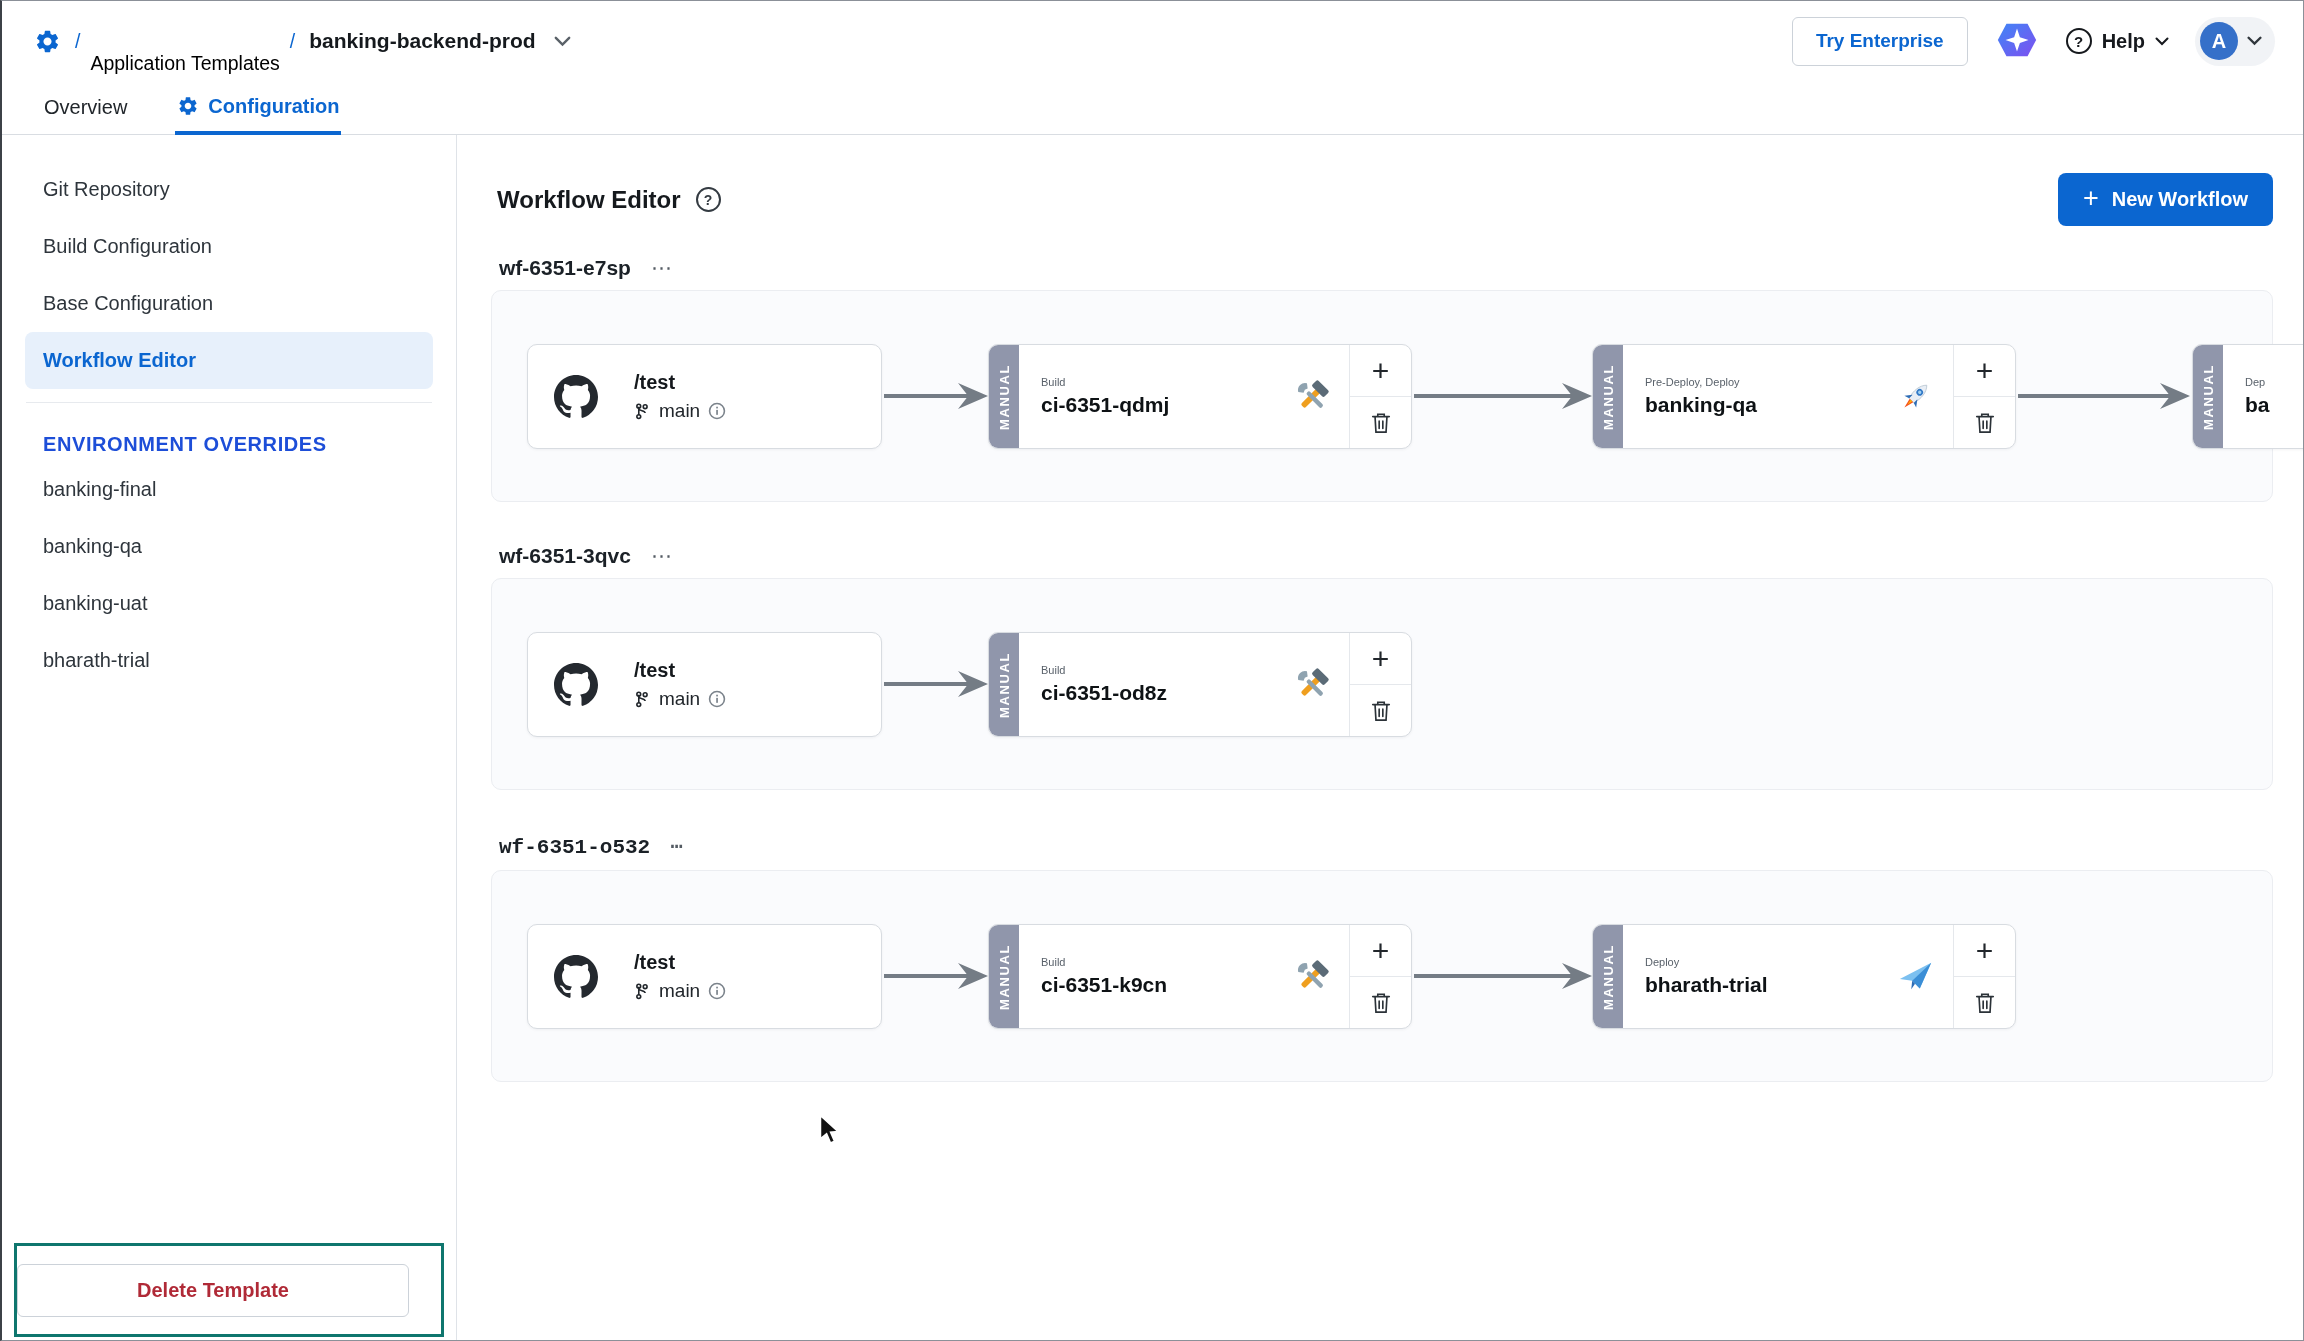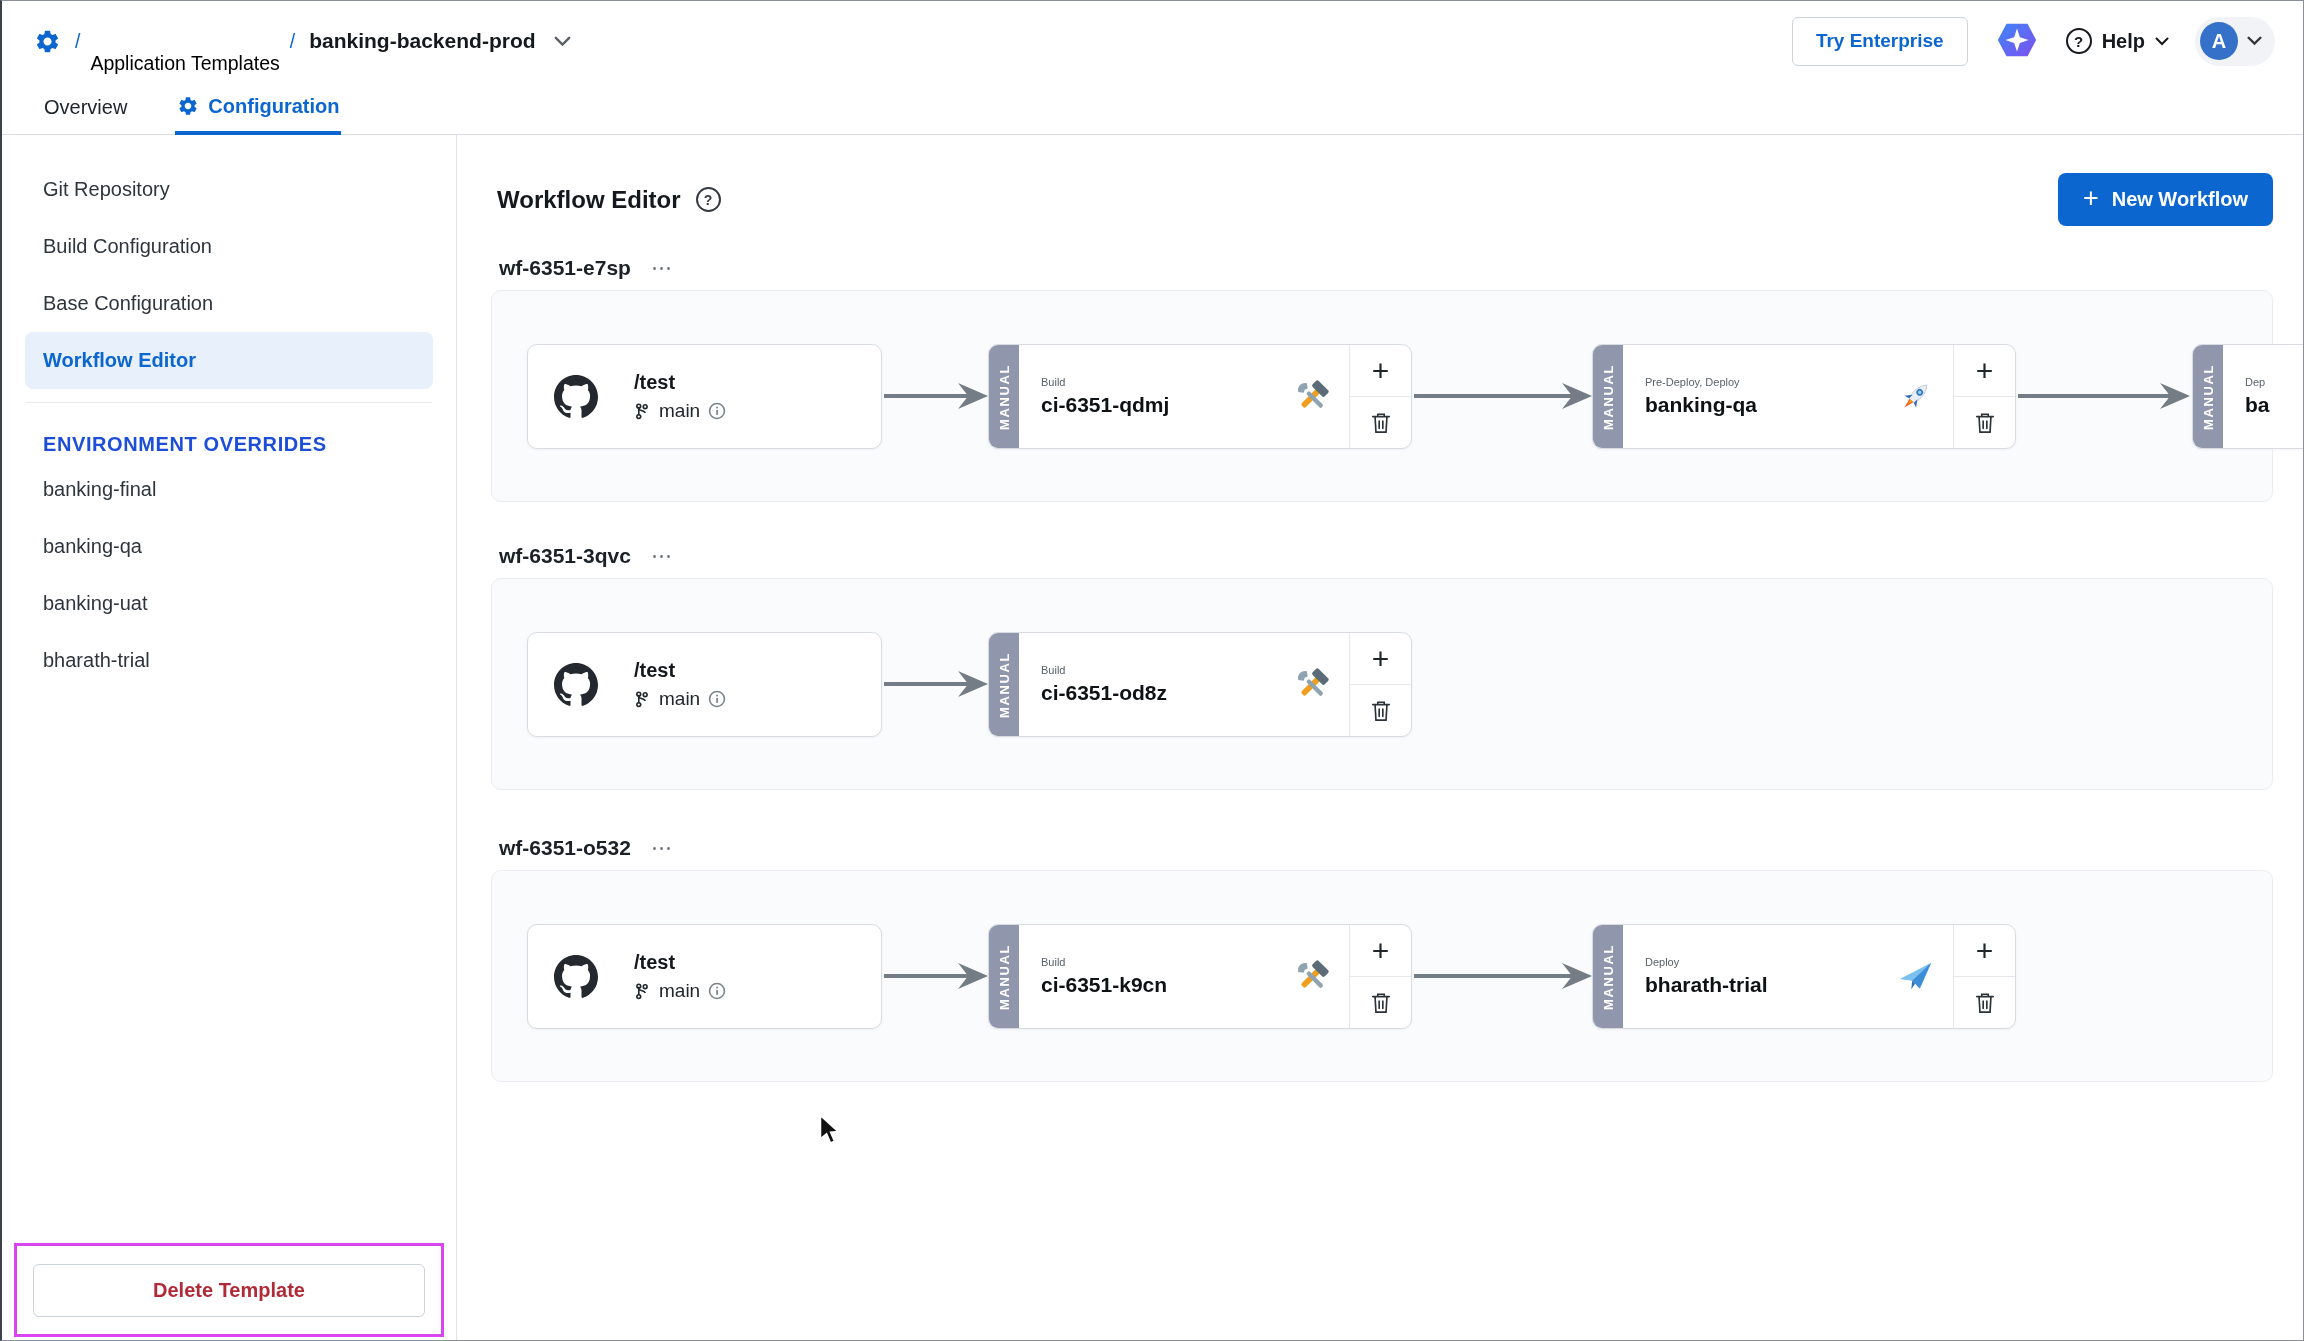--- a/index.html
+++ b/index.html
@@ -30,22 +30,22 @@
   .tabbar{height:54px;display:flex;align-items:stretch;gap:46px;padding-left:40px;border-bottom:1px solid #d9dde2;background:#fff;}
   .tab{display:flex;align-items:center;gap:9px;font-size:20px;color:#21262b;cursor:pointer;padding:0 2px;}
   .tab.active{color:#0b66d0;font-weight:700;border-bottom:4px solid #0b66d0;margin-bottom:-1px;}
   
   .content{display:flex;height:1205px;}
   .sidebar{width:455px;border-right:1px solid #dfe3e8;position:relative;padding-top:26px;flex-shrink:0;}
   .side-item{height:57px;display:flex;align-items:center;padding-left:41px;font-size:20px;color:#2e353c;cursor:pointer;}
   .side-item.active{margin:0 23px;padding-left:18px;border-radius:8px;background:#e7f0fb;color:#0b66d0;font-weight:700;}
   .side-divider{border-top:1px solid #e7eaee;margin:13px 24px 0;}
   .side-section{margin:30px 0 5px 41px;font-size:20px;font-weight:700;color:#1d4ed8;letter-spacing:.6px;}
-  .delete-wrap{position:absolute;left:12px;bottom:3px;width:430px;height:94px;border:3px solid #d946ef;
-    display:flex;align-items:center;justify-content:center;}
+  .delete-wrap{position:absolute;left:12px;bottom:3px;width:430px;height:94px;border:3px solid #0f766e;
+    display:flex;align-items:center;}
   .delete-btn{width:392px;height:53px;background:#fff;border:1px solid #ccd2d9;border-radius:6px;
     color:#b02a37;font-size:20px;font-weight:700;display:flex;align-items:center;justify-content:center;
     cursor:pointer;font-family:inherit;}
   .main{flex:1;position:relative;overflow:hidden;background:#fff;}
   
   .main-title-row{margin:38px 30px 0 40px;display:flex;align-items:center;gap:15px;height:53px;}
   .main-title{font-size:24px;font-weight:700;color:#15191d;}
   .qmark-sm{width:25px;height:25px;border:2px solid #343b42;border-radius:50%;display:flex;align-items:center;
     justify-content:center;font-size:14px;font-weight:700;color:#343b42;}
   .new-wf{margin-left:auto;height:53px;padding:0 25px;background:#0b66d0;border:none;border-radius:8px;
@@ -343,21 +343,21 @@
             <div class="act act-plus">+</div>
             <div class="act">
               <svg width="22" height="24" viewBox="0 0 24 26">
                   <path d="M3 6 h18 M8.5 6 V3.5 h7 V6 M10 11 v8 M14 11 v8 M5.5 6 l1 17 h11 l1-17" stroke="#2b3238" stroke-width="1.8" fill="none" stroke-linecap="round"></path>
                 </svg>
             </div>
           </div>
         </div>
       </div>
 
-      <div class="wf-title-row" style="margin-top:44px;">
+      <div class="wf-title-row" style="margin-top:44px;font-family:Liberation Mono, monospace;">
         <span class="wf-title">wf-6351-o532</span>
         <span class="wf-menu">⋯</span>
       </div>
       <div class="wf-card">
         <div class="node git-node" style="left:35px;width:355px;">
           <svg width="44" height="44" viewBox="0 0 16 16" fill="#24292f">
               <path d="M8 0C3.58 0 0 3.58 0 8c0 3.54 2.29 6.53 5.47 7.59.4.07.55-.17.55-.38 0-.19-.01-.82-.01-1.49-2.01.37-2.53-.49-2.69-.94-.09-.23-.48-.94-.82-1.13-.28-.15-.68-.52-.01-.53.63-.01 1.08.58 1.23.82.72 1.21 1.87.87 2.33.66.07-.52.28-.87.51-1.07-1.78-.2-3.64-.89-3.64-3.95 0-.87.31-1.59.82-2.15-.08-.2-.36-1.02.08-2.12 0 0 .67-.21 2.2.82.64-.18 1.32-.27 2-.27s1.36.09 2 .27c1.53-1.04 2.2-.82 2.2-.82.44 1.1.16 1.92.08 2.12.51.56.82 1.27.82 2.15 0 3.07-1.87 3.75-3.65 3.95.29.25.54.73.54 1.48 0 1.07-.01 1.93-.01 2.2 0 .21.15.46.55.38A8.01 8.01 0 0 0 16 8c0-4.42-3.58-8-8-8z"></path>
             </svg>
           <div class="git-text">
             <div class="repo">/test</div>

